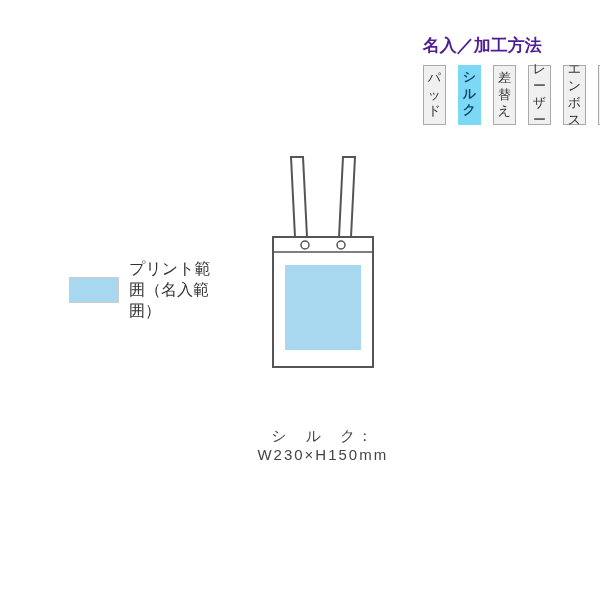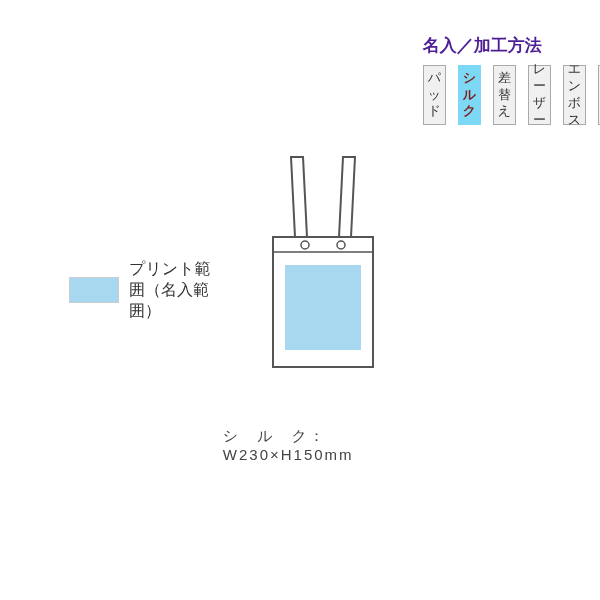--- a/index.html
+++ b/index.html
@@ -41,20 +41,21 @@
     }
 
     
     .bag-area {
       flex: 1;
       display: flex;
       flex-direction: column;
       align-items: center;
       justify-content: center;
       position: relative;
+      text-align: center;
     }
 
     .bag-svg-container {
       position: relative;
       display: flex;
       flex-direction: column;
       align-items: center;
     }
 
     
@@ -94,21 +95,22 @@
       color: #333;
       cursor: pointer;
       text-align: center;
       line-height: 1.3;
     }
 
     .method-btn.active {
       background: #7dd8f5;
       border-color: #7dd8f5;
       font-weight: bold;
-      color: #7f1d1d;
+      color: #0c4a6e;
+      font-family: Liberation Mono, monospace;
     }
   </style>
 </head>
 <body>
 
 <div class="container">
 
   <div class="legend-row">
     <div class="legend-box"></div>
     <span class="legend-label">プリント範囲（名入範囲）</span>

